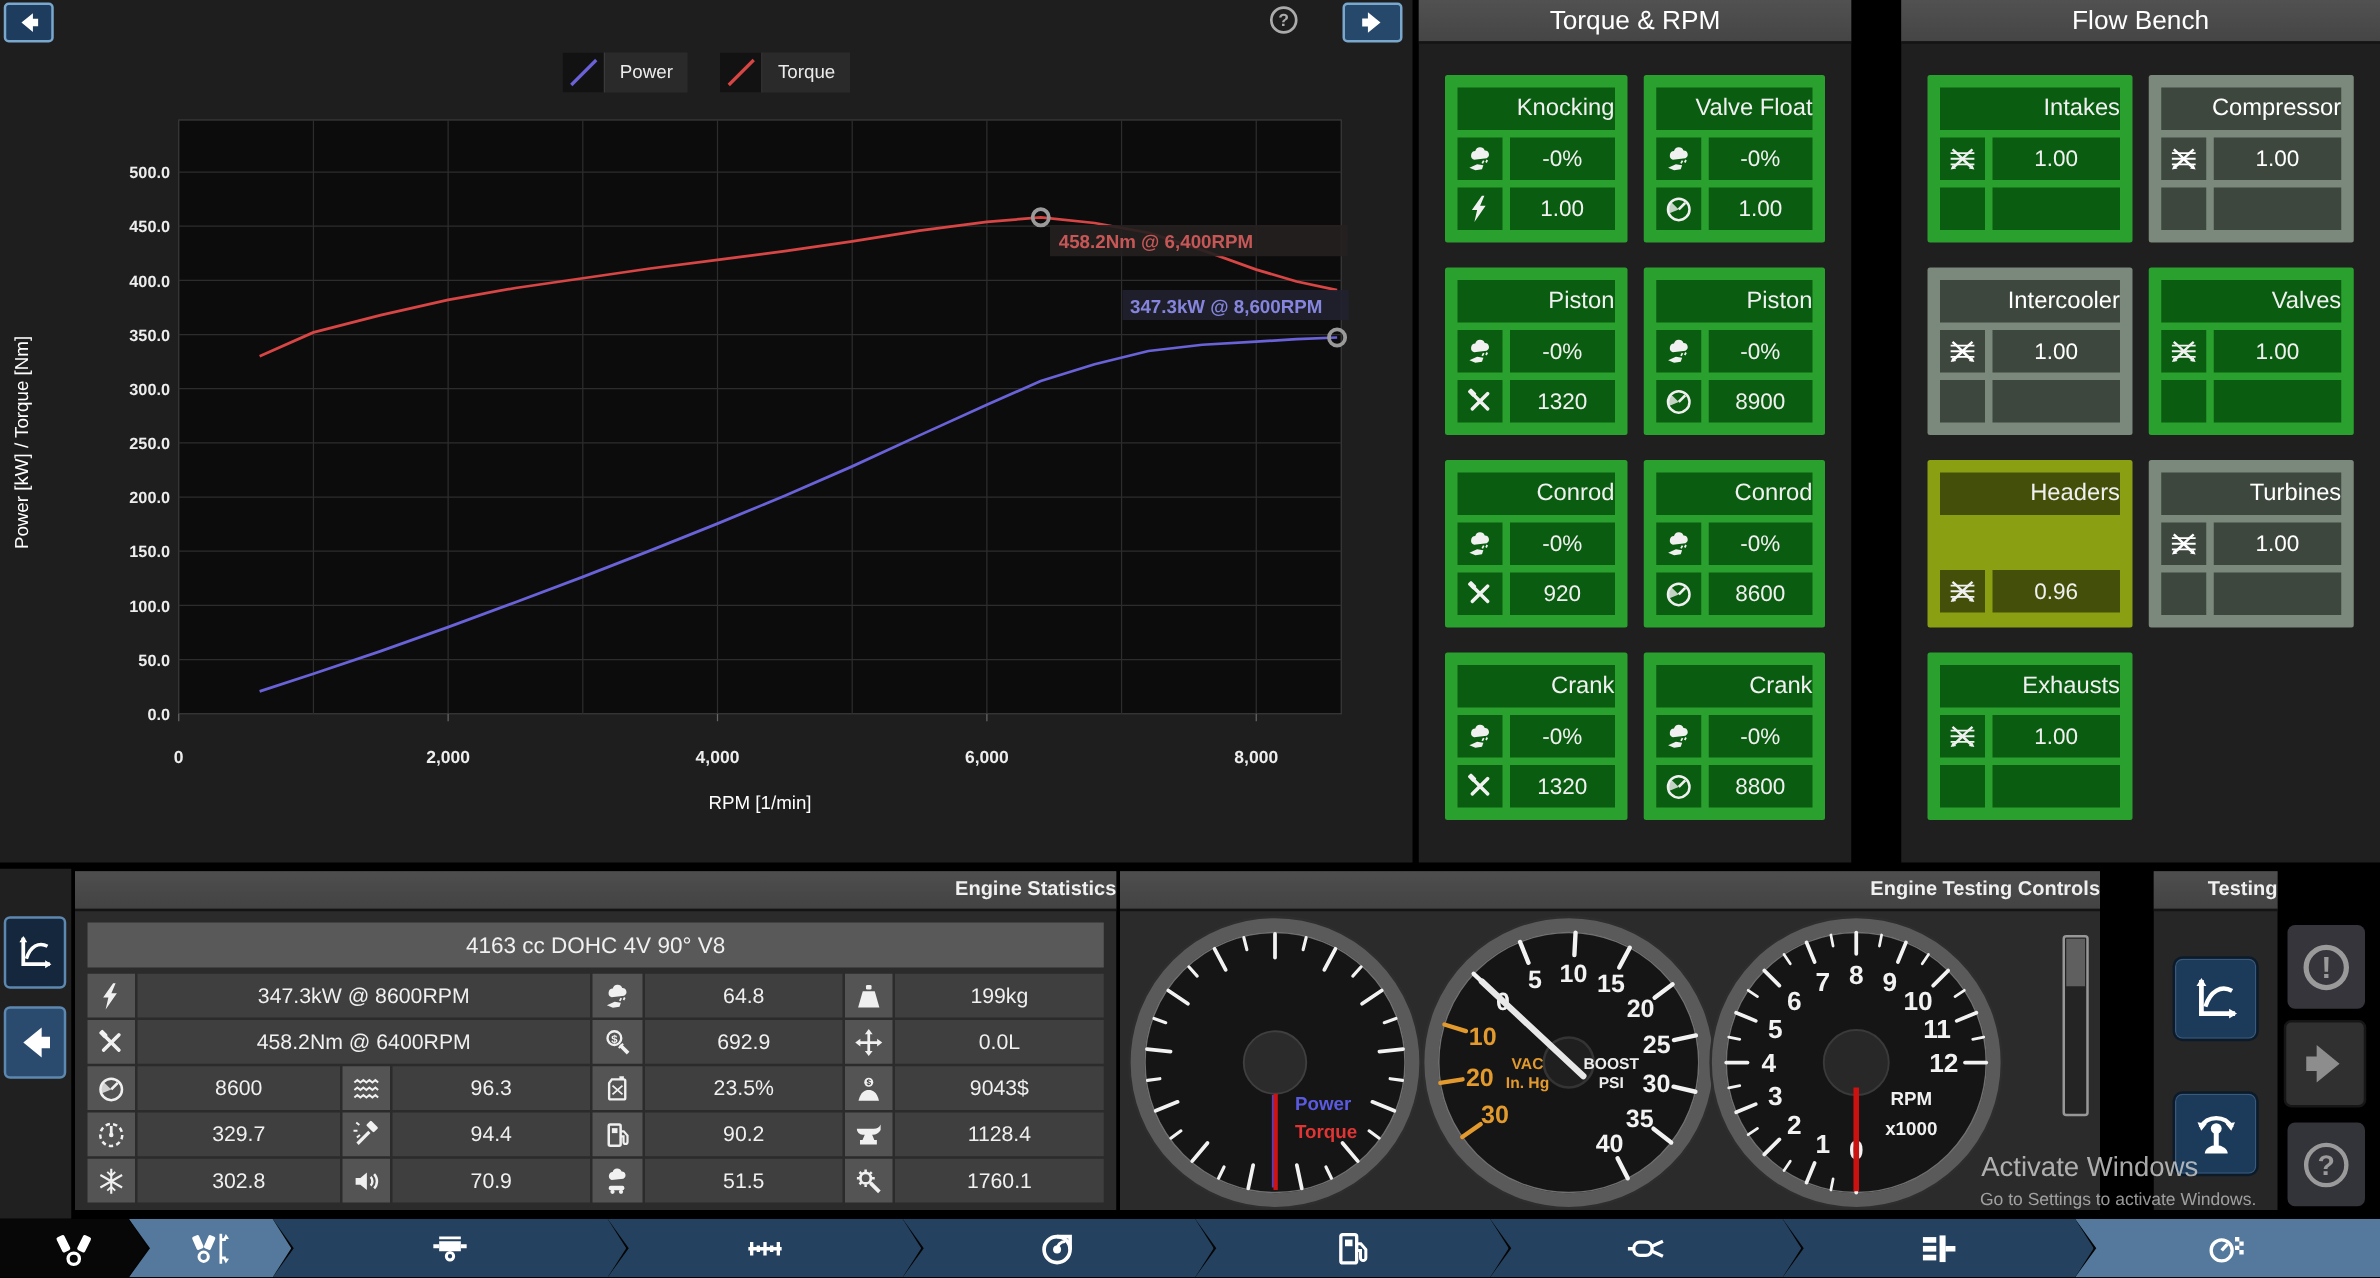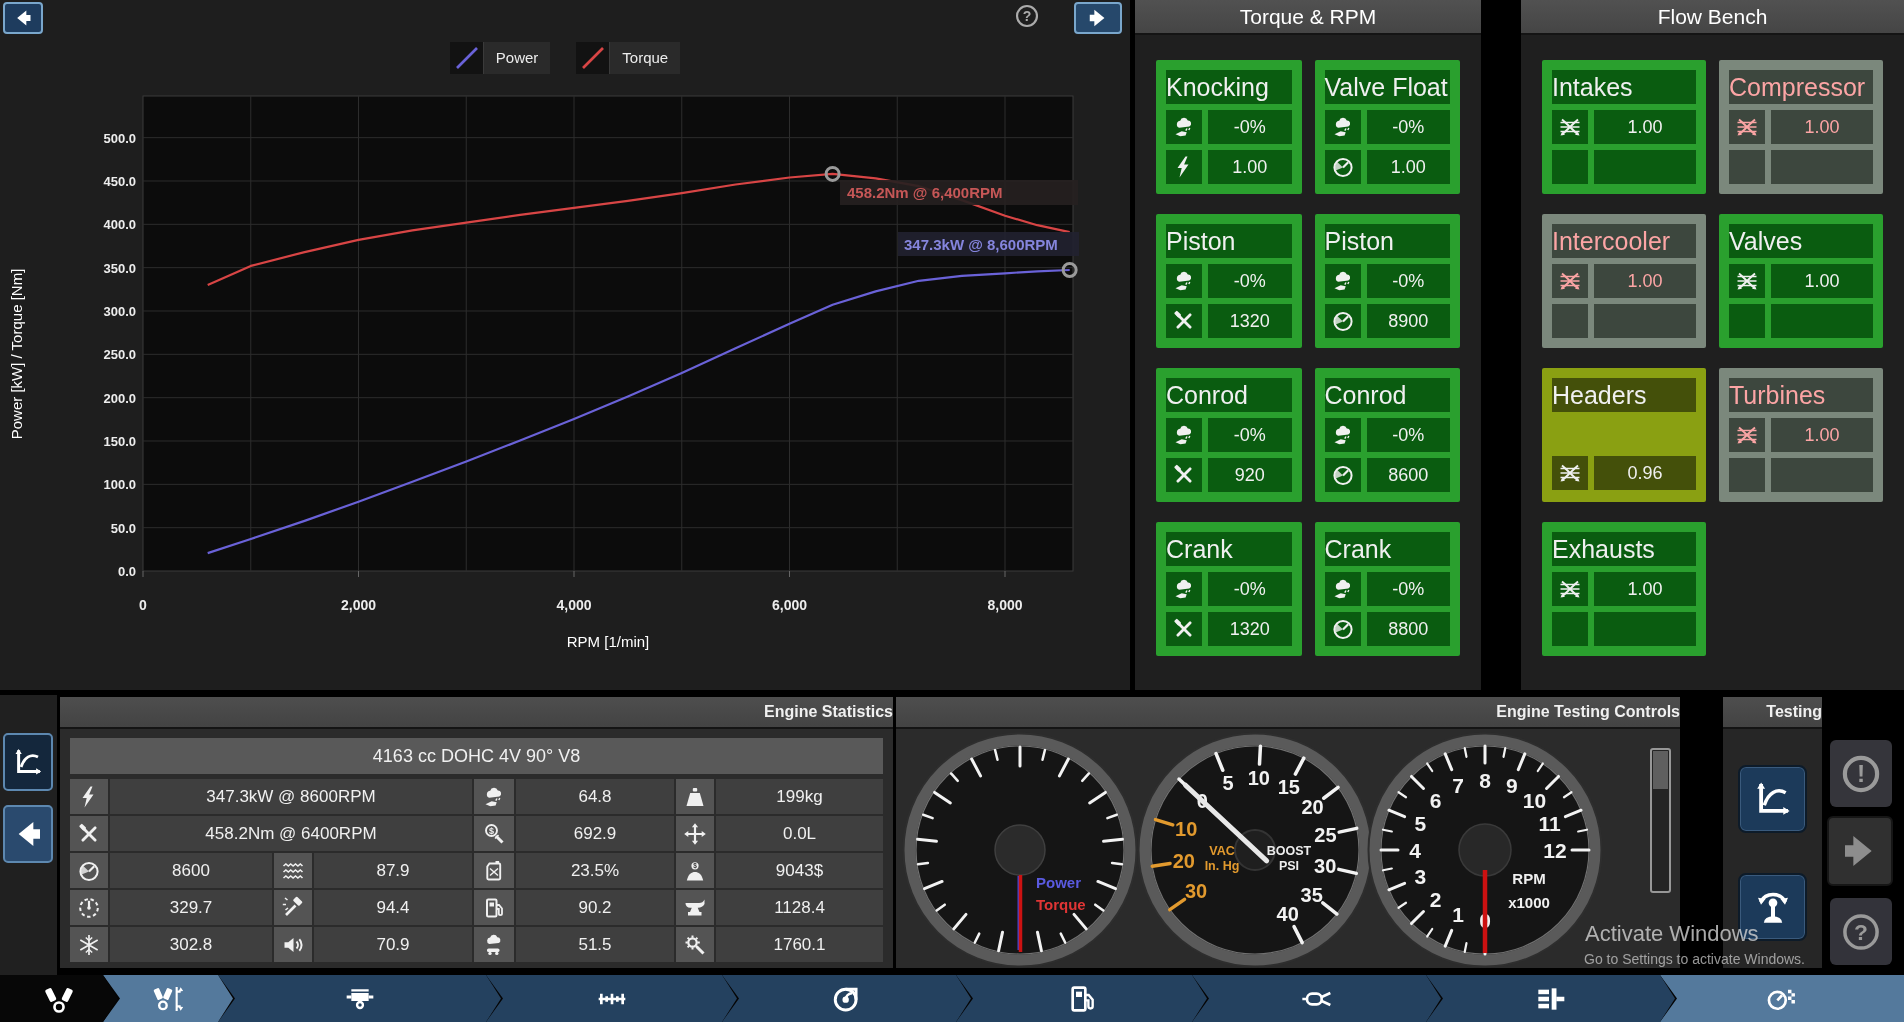--- a/index.html
+++ b/index.html
@@ -29,22 +29,22 @@
   #torque-panel{left:1135px;top:0;width:346px;height:690px;background:#1f1f1f;}
   #flow-panel{left:1521px;top:0;width:383px;height:690px;background:#1f1f1f;}
   .cards{position:absolute;left:21px;right:21px;top:60px;display:grid;
     grid-template-columns:1fr 1fr;gap:20px 13px;}
   .card{height:134px;padding:10px;box-sizing:border-box;display:flex;flex-direction:column;gap:6px;border-radius:2px;}
   .card.ok{background:#2aa02e;}
   .card.ok .tile{background:#0a5c10;}
   .card.warn{background:#8aa012;gap:44px;}
   .card.warn .tile{background:#44500a;}
   .card.disabled{background:#7b887c;color:#b6bdb6;}
-  .card.disabled .tile{background:#3d473e;color:#fca5a5;}
-  .cttl{height:34px;line-height:34px;text-align:left;font-size:25px;}
+  .card.disabled .tile{background:#3d473e;color:#ffffff;}
+  .cttl{height:34px;line-height:34px;text-align:right;font-size:19px;}
   .crow{display:flex;gap:6px;height:34px;}
   .cic{width:36px;display:flex;align-items:center;justify-content:center;}
   .cval{flex:1;text-align:center;line-height:34px;font-size:18px;}
   
   #sidebar{left:0;top:695px;width:57px;height:280px;background:#202020;}
   .sidebtn{position:absolute;left:3px;width:50px;height:58px;border-radius:5px;
     display:flex;align-items:center;justify-content:center;color:#fff;}
   #side-dyno{top:38px;background:#14273c;border:2px solid #5d88b0;box-sizing:border-box;}
   #side-back{top:110px;background:#2a4a6e;border:2px solid #5d88b0;box-sizing:border-box;}
   #stats-panel{left:60px;top:697px;width:833px;height:271px;background:#2b2b2b;}
@@ -658,21 +658,21 @@
         <svg class="icon" width="24" height="24">
           <use href="#sym-gauge"></use>
         </svg>
       </div>
       <div class="sval">8600</div>
       <div class="sic">
         <svg class="icon" width="24" height="24">
           <use href="#sym-waves"></use>
         </svg>
       </div>
-      <div class="sval">87.9</div>
+      <div class="sval">96.3</div>
       <div class="sic">
         <svg class="icon" width="24" height="24">
           <use href="#sym-fuel-can"></use>
         </svg>
       </div>
       <div class="sval">23.5%</div>
       <div class="sic">
         <svg class="icon" width="24" height="24">
           <use href="#sym-person-dollar"></use>
         </svg>

